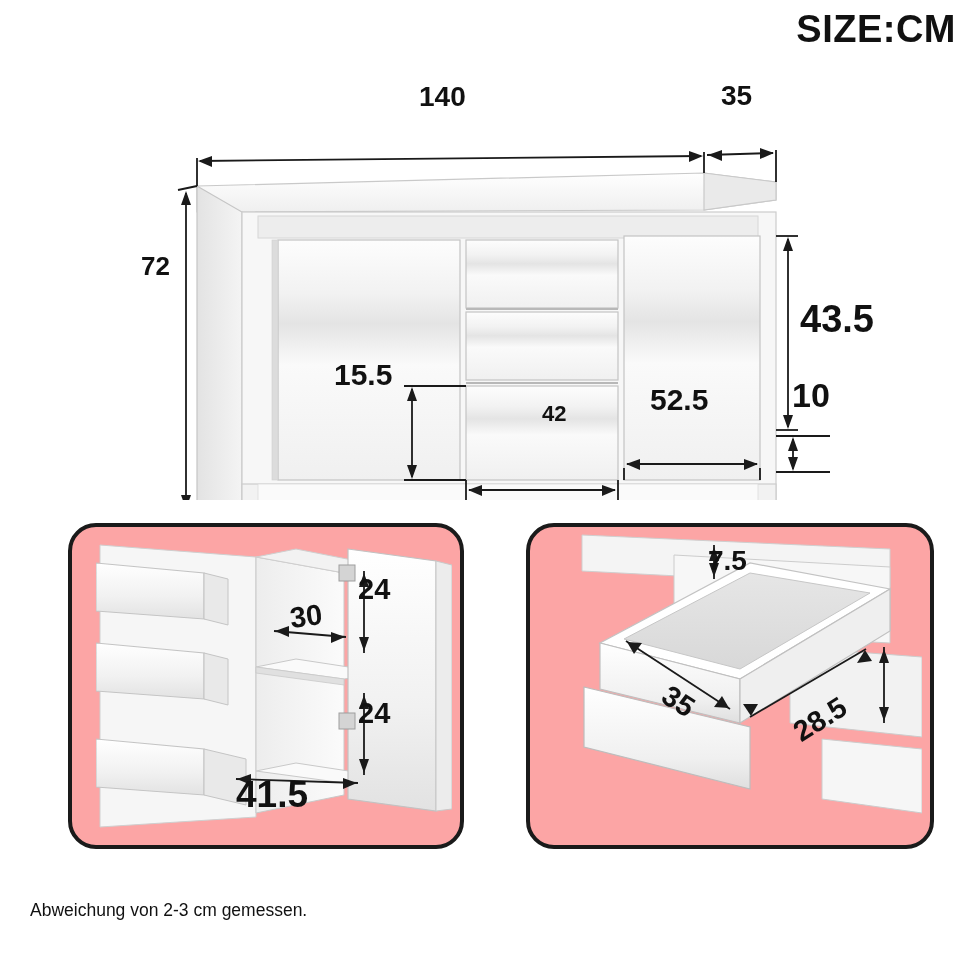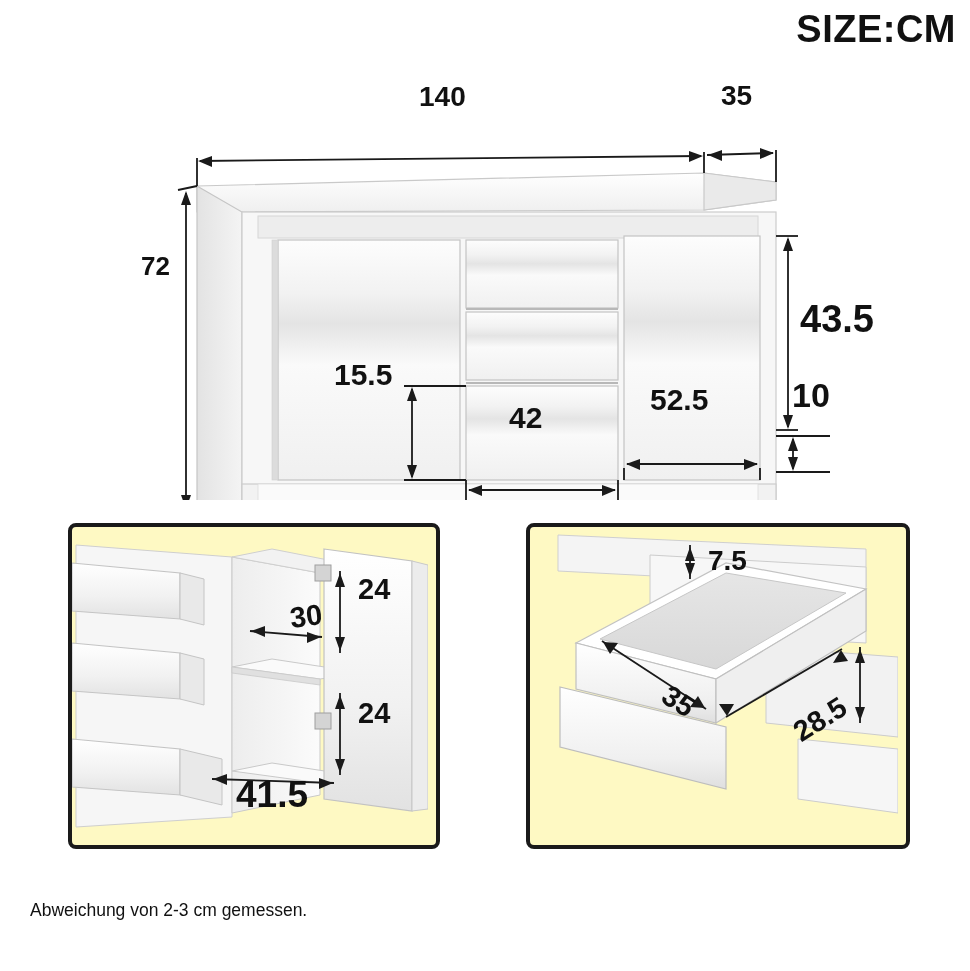--- a/index.html
+++ b/index.html
@@ -40,23 +40,24 @@
     margin-left: 44px;
   }
 
   
   #main-view { position: absolute; left: 0; top: 60px; width: 970px; height: 440px; }
 
   
   .detail-panel {
     position: absolute;
     border: 4px solid #1a1a1a;
-    border-radius: 8px;
-    background: #fef9c3;
+    border-radius: 28px;
+    background: #fca5a5;
     overflow: hidden;
+    padding-left: 24px;
   }
   #detail-left { left: 68px; top: 523px; width: 364px; height: 318px; }
   #detail-right { left: 526px; top: 523px; width: 376px; height: 318px; }
 
   
   #notes {
     position: absolute;
     left: 30px;
     top: 898px;
     width: 900px;
@@ -172,21 +173,21 @@
         <polygon points="758,404 744,399 744,410"></polygon>
       </g>
     </svg>
 
     <div class="dim-label" style="left:419px; top:23px; font-size:28px;">140</div>
     <div class="dim-label" style="left:721px; top:22px; font-size:28px;">35</div>
     <div class="dim-label" style="left:141px; top:193px; font-size:26px;">72</div>
     <div class="dim-label" style="left:800px; top:240px; font-size:38px;">43.5</div>
     <div class="dim-label" style="left:792px; top:318px; font-size:34px;">10</div>
     <div class="dim-label" style="left:334px; top:300px; font-size:30px;">15.5</div>
-    <div class="dim-label" style="left:509px; top:343px; font-size:30px;">42</div>
+    <div class="dim-label" style="left:542px; top:343px; font-size:22px;">42</div>
     <div class="dim-label" style="left:650px; top:325px; font-size:30px;">52.5</div>
   </div>
 
   <div class="detail-panel" id="detail-left">
     <svg width="356" height="310" viewBox="0 0 356 310">
       <defs>
         <linearGradient id="dr1" x1="0" y1="0" x2="0" y2="1">
           <stop offset="0%" stop-color="#ffffff"></stop>
           <stop offset="60%" stop-color="#f1f1f1"></stop>
           <stop offset="100%" stop-color="#e2e2e2"></stop>

